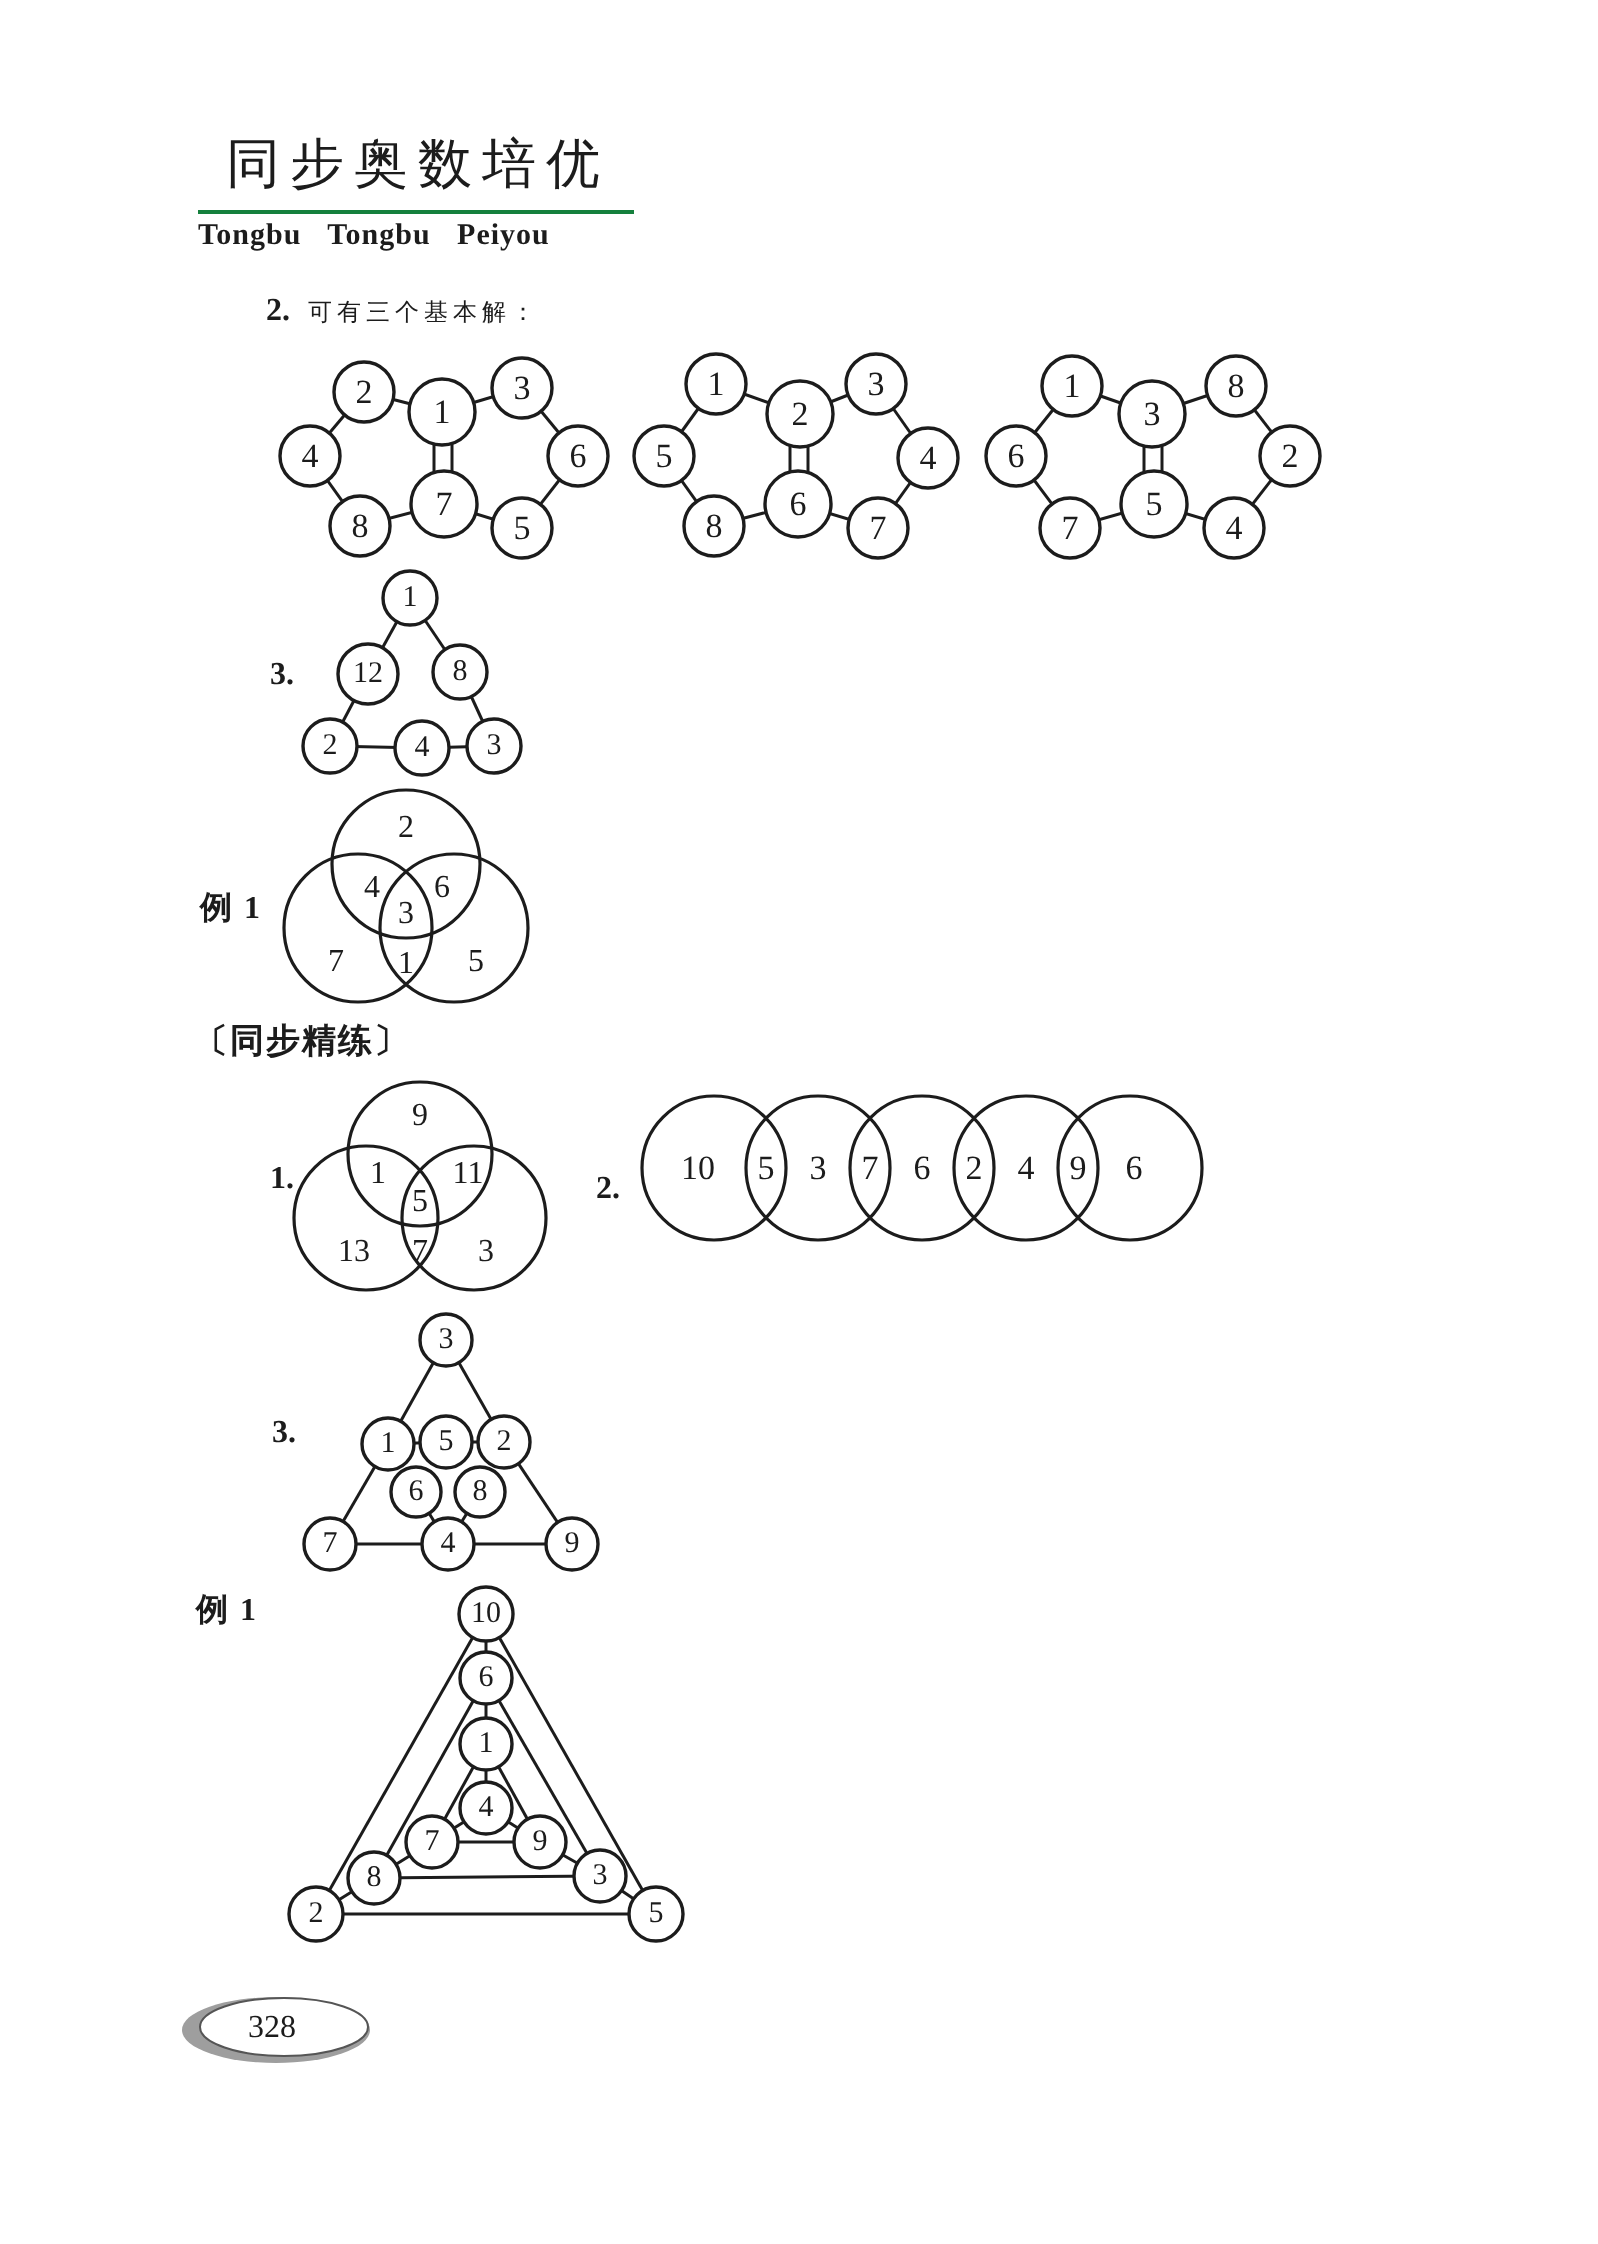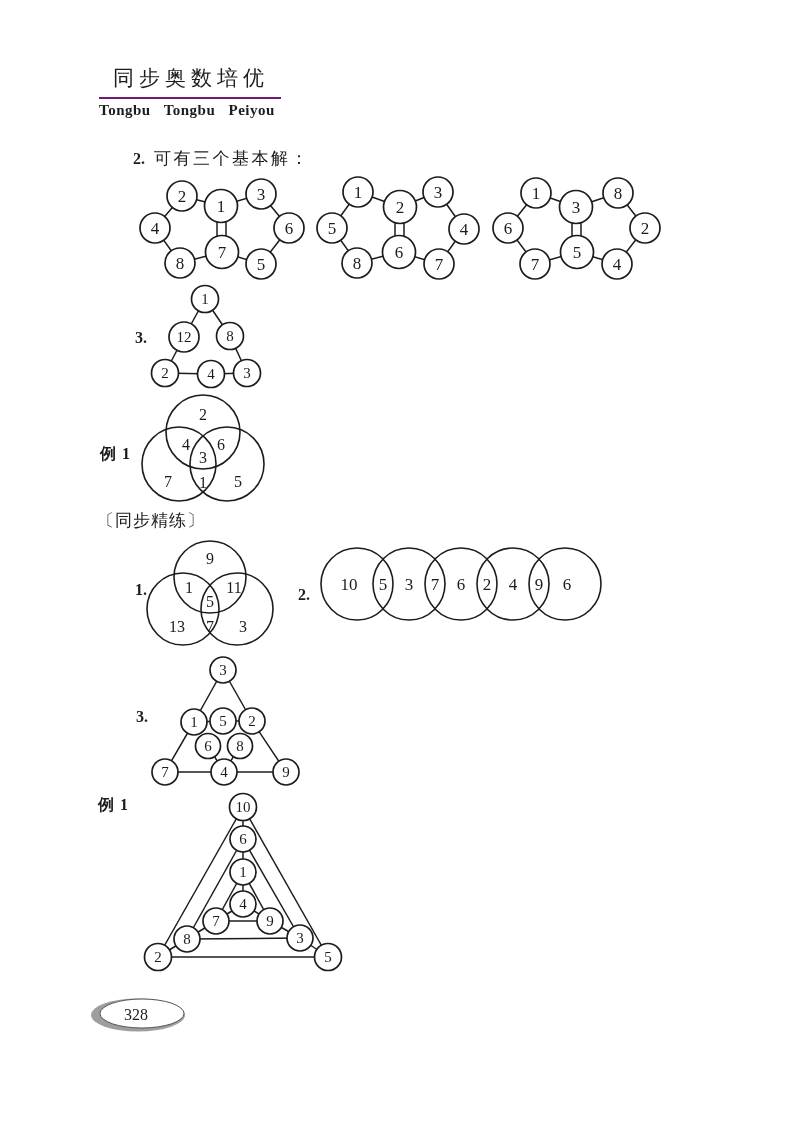--- a/index.html
+++ b/index.html
@@ -1,27 +1,27 @@
 <!DOCTYPE html>
 <html><head>
 <meta charset="utf-8">
 <style>
   html,body{margin:0;padding:0;background:#ffffff;}
   #page{position:relative;width:799px;height:1122px;background:#ffffff;overflow:hidden;
         font-family:"Liberation Serif",serif;color:#1c1c1c;}
   .abs{position:absolute;}
   
-  .hdr-title{font-size:21px;letter-spacing:5px;padding:0 12px 5px 14px;border-bottom:2px solid #701a75;white-space:nowrap;}
+  .hdr-title{font-size:27px;letter-spacing:5px;padding:0 12px 5px 14px;border-bottom:2px solid #15803d;white-space:nowrap;}
   .hdr-sub{font-size:15px;font-weight:bold;margin-top:3px;letter-spacing:.5px;word-spacing:9px;white-space:nowrap;}
   
   .lead-num{font-weight:bold;font-size:16px;margin-right:9px;}
-  .cjk{font-size:17px;letter-spacing:2.5px;}
+  .cjk{font-size:12px;letter-spacing:2.5px;}
   .item-label{font-weight:bold;font-size:16px;}
   .ex-label{font-size:16px;letter-spacing:1px;font-weight:600;}
-  .practice-hdr{font-size:17px;letter-spacing:1px;font-weight:400;}
+  .practice-hdr{font-size:17px;letter-spacing:1px;font-weight:700;}
   
   svg{display:block;}
   svg line{stroke:#1c1c1c;stroke-width:1.5;}
   .nd{fill:#ffffff;stroke:#1c1c1c;stroke-width:1.7;}
   .vn{fill:none;stroke:#1c1c1c;stroke-width:1.6;}
   svg text{font-family:"Liberation Serif",serif;fill:#1c1c1c;text-anchor:middle;dominant-baseline:central;}
   .t17{font-size:17px;} .t16{font-size:16px;} .t15{font-size:15px;}
   .oval-outer{fill:#9e9e9e;}
   .oval-inner{fill:#ffffff;stroke:#555;stroke-width:1;}
 </style>

